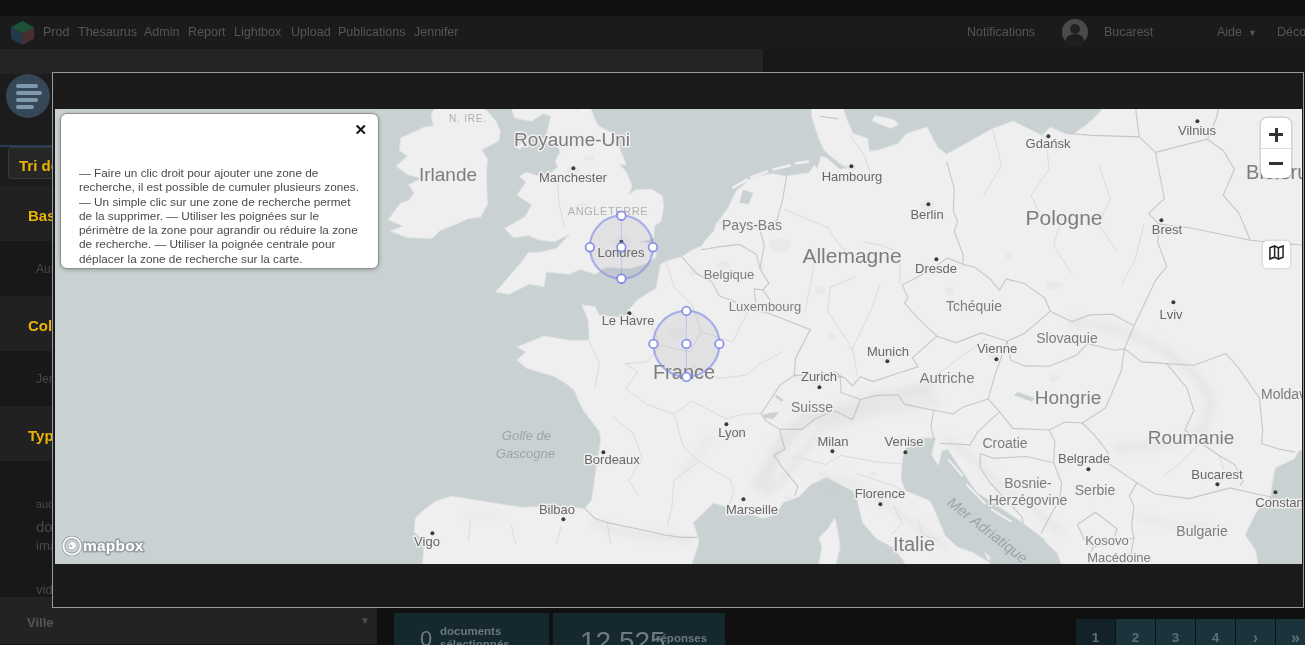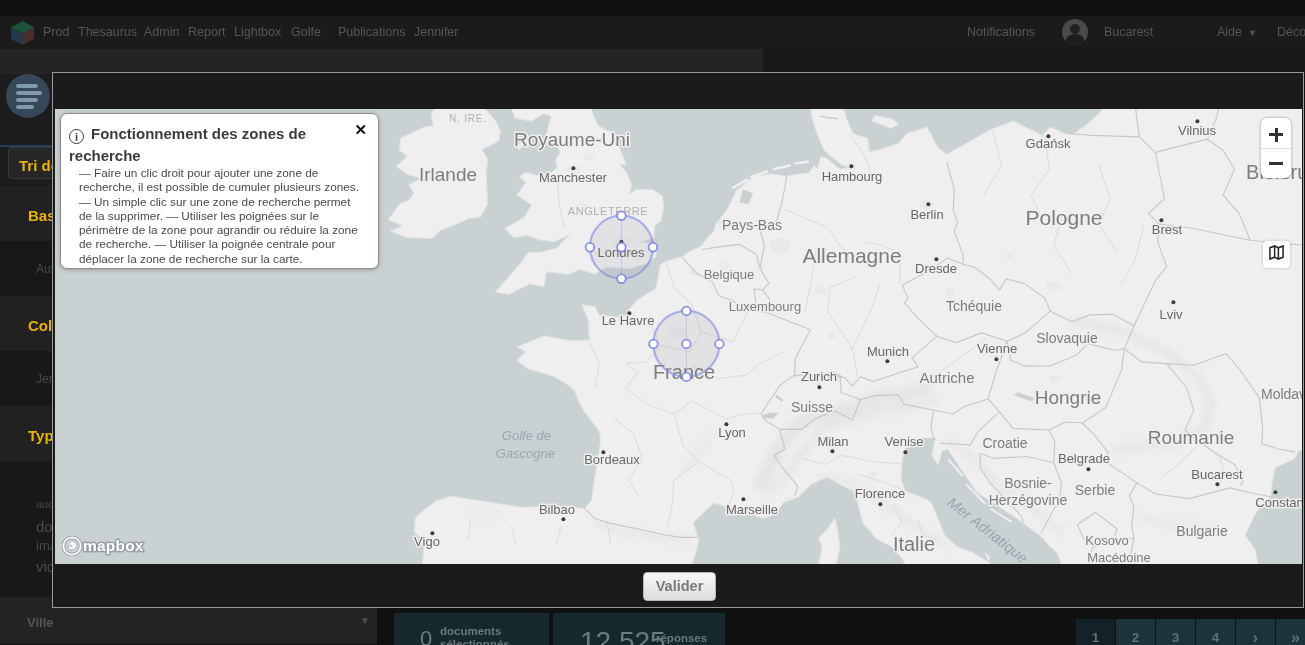--- a/index.html
+++ b/index.html
@@ -63,21 +63,21 @@
         <polygon points="14,2 26,8.5 26,20.5 14,27 2,20.5 2,8.5" fill="#16282c"></polygon>
         <polygon points="14,2 26,8.5 14,15 2,8.5" fill="#274" opacity=".55"></polygon>
         <polygon points="2,8.5 14,15 14,27 2,20.5" fill="#346" opacity=".55"></polygon>
         <polygon points="26,8.5 26,20.5 14,27 14,15" fill="#733" opacity=".55"></polygon>
       </svg>
     <span class="item" style="left:43px">Prod</span>
     <span class="item" style="left:78px">Thesaurus</span>
     <span class="item" style="left:144px">Admin</span>
     <span class="item" style="left:188px">Report</span>
     <span class="item" style="left:234px">Lightbox</span>
-    <span class="item" style="left:291px">Golfe</span>
+    <span class="item" style="left:291px">Upload</span>
     <span class="item" style="left:338px">Publications</span>
     <span class="item" style="left:414px">Jennifer</span>
     <span class="item" style="left:967px">Notifications</span>
     <span class="item" style="left:1104px">Bucarest</span>
     <span class="item" style="left:1217px">Aide</span>
     <span class="item" style="left:1248px;font-size:9px;top:12px">▼</span>
     <span class="item" style="left:1277px">Déco</span>
   </div>
   <div id="avatar"></div>
   <div id="strip1"></div>
@@ -99,21 +99,21 @@
     <div style="position:absolute;left:8px;top:73px;width:49px;height:32px;background:#262626;border:1px solid #3a3a3a;border-radius:3px 0 0 3px"></div>
     <span class="sbtxt" style="left:19px;top:83px">Tri de</span>
     <span class="sbtxt" style="top:133px">Base</span>
     <span class="sbtxt2" style="top:188px">Aut</span>
     <span class="sbtxt" style="top:243px">Colle</span>
     <span class="sbtxt2" style="top:298px">Jen</span>
     <span class="sbtxt" style="top:353px">Type</span>
     <span class="sbtxt2" style="top:424px;font-size:11px">aud</span>
     <span class="sbtxt2" style="top:444px;font-size:15px">doc</span>
     <span class="sbtxt2" style="top:464px;font-size:13px">ima</span>
-    <span class="sbtxt2" style="top:484px;font-size:15px">vid</span>
+    <span class="sbtxt2" style="top:508px;font-size:13px">vid</span>
   </div>
   <div id="villebar">
       <span class="t">Ville</span>
       <span class="c">▼</span>
     </div>
   <div id="docbox">
       <span class="n">0</span>
       <span class="l">documents<br>sélectionnés</span>
     </div>
   <div id="repbox">
@@ -372,26 +372,22 @@
           <circle cx="566.4" cy="138.2" r="4.3" fill="#fff" stroke="rgba(120,130,226,0.85)" stroke-width="1.8"></circle>
 <circle cx="631.4" cy="234.89999999999998" r="33" fill="rgba(120,120,150,0.10)" stroke="rgba(128,138,226,0.62)" stroke-width="2.2"></circle>
           <line x1="631.4" y1="201.89999999999998" x2="631.4" y2="267.9" stroke="rgba(130,140,228,0.35)" stroke-width="1"></line>
           <circle cx="631.4" cy="201.89999999999998" r="4.3" fill="#fff" stroke="rgba(120,130,226,0.85)" stroke-width="1.8"></circle>
           <circle cx="631.4" cy="267.9" r="4.3" fill="#fff" stroke="rgba(120,130,226,0.85)" stroke-width="1.8"></circle>
           <circle cx="598.4" cy="234.89999999999998" r="4.3" fill="#fff" stroke="rgba(120,130,226,0.85)" stroke-width="1.8"></circle>
           <circle cx="664.4" cy="234.89999999999998" r="4.3" fill="#fff" stroke="rgba(120,130,226,0.85)" stroke-width="1.8"></circle>
           <circle cx="631.4" cy="234.89999999999998" r="4.3" fill="#fff" stroke="rgba(120,130,226,0.85)" stroke-width="1.8"></circle>
 </svg>
       </div>
-    <div id="mfoot">
-        <div id="valider">Valider</div>
-      </div>
   </div>
   <div id="infobox">
-    <div class="head"><span class="ico">i</span>Fonctionnement des zones de<br>recherche</div>
     <span class="x">✕</span>
     <div class="body">— Faire un clic droit pour ajouter une zone de<br>recherche, il est possible de cumuler plusieurs zones.<br>— Un simple clic sur une zone de recherche permet<br>de la supprimer. — Utiliser les poignées sur le<br>périmètre de la zone pour agrandir ou réduire la zone<br>de recherche. — Utiliser la poignée centrale pour<br>déplacer la zone de recherche sur la carte.</div>
   </div>
   <div id="zoomctl">
     <div style="position:absolute;left:8px;top:15px;width:14px;height:3px;background:#333"></div>
     <div style="position:absolute;left:13.5px;top:9.5px;width:3px;height:14px;background:#333"></div>
     <div style="position:absolute;left:0;top:30px;width:30px;height:1px;background:#ddd"></div>
     <div style="position:absolute;left:8px;top:44px;width:14px;height:3px;background:#333"></div>
   </div>
   <div id="styctl"><svg width="15" height="15" viewBox="0 0 16 16">

